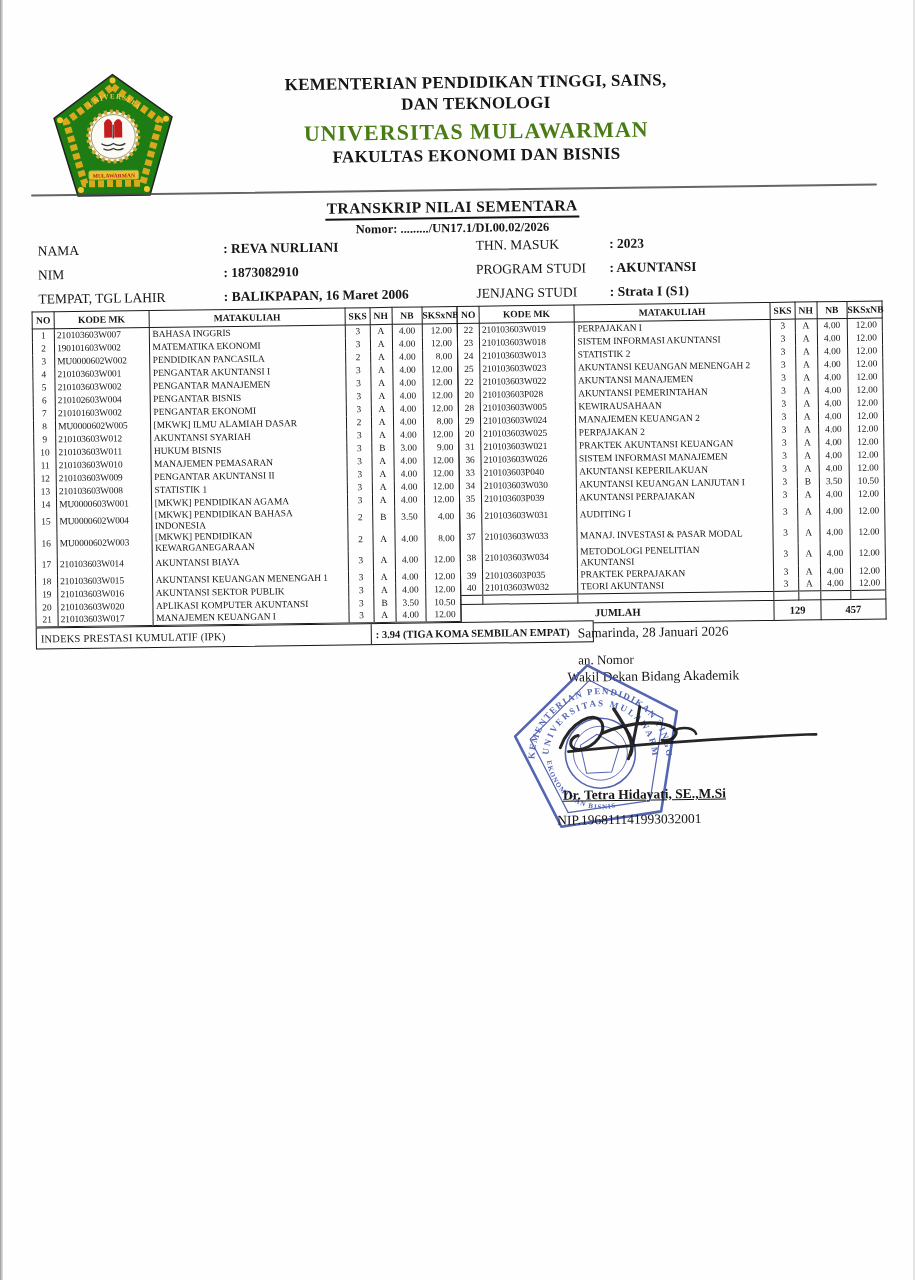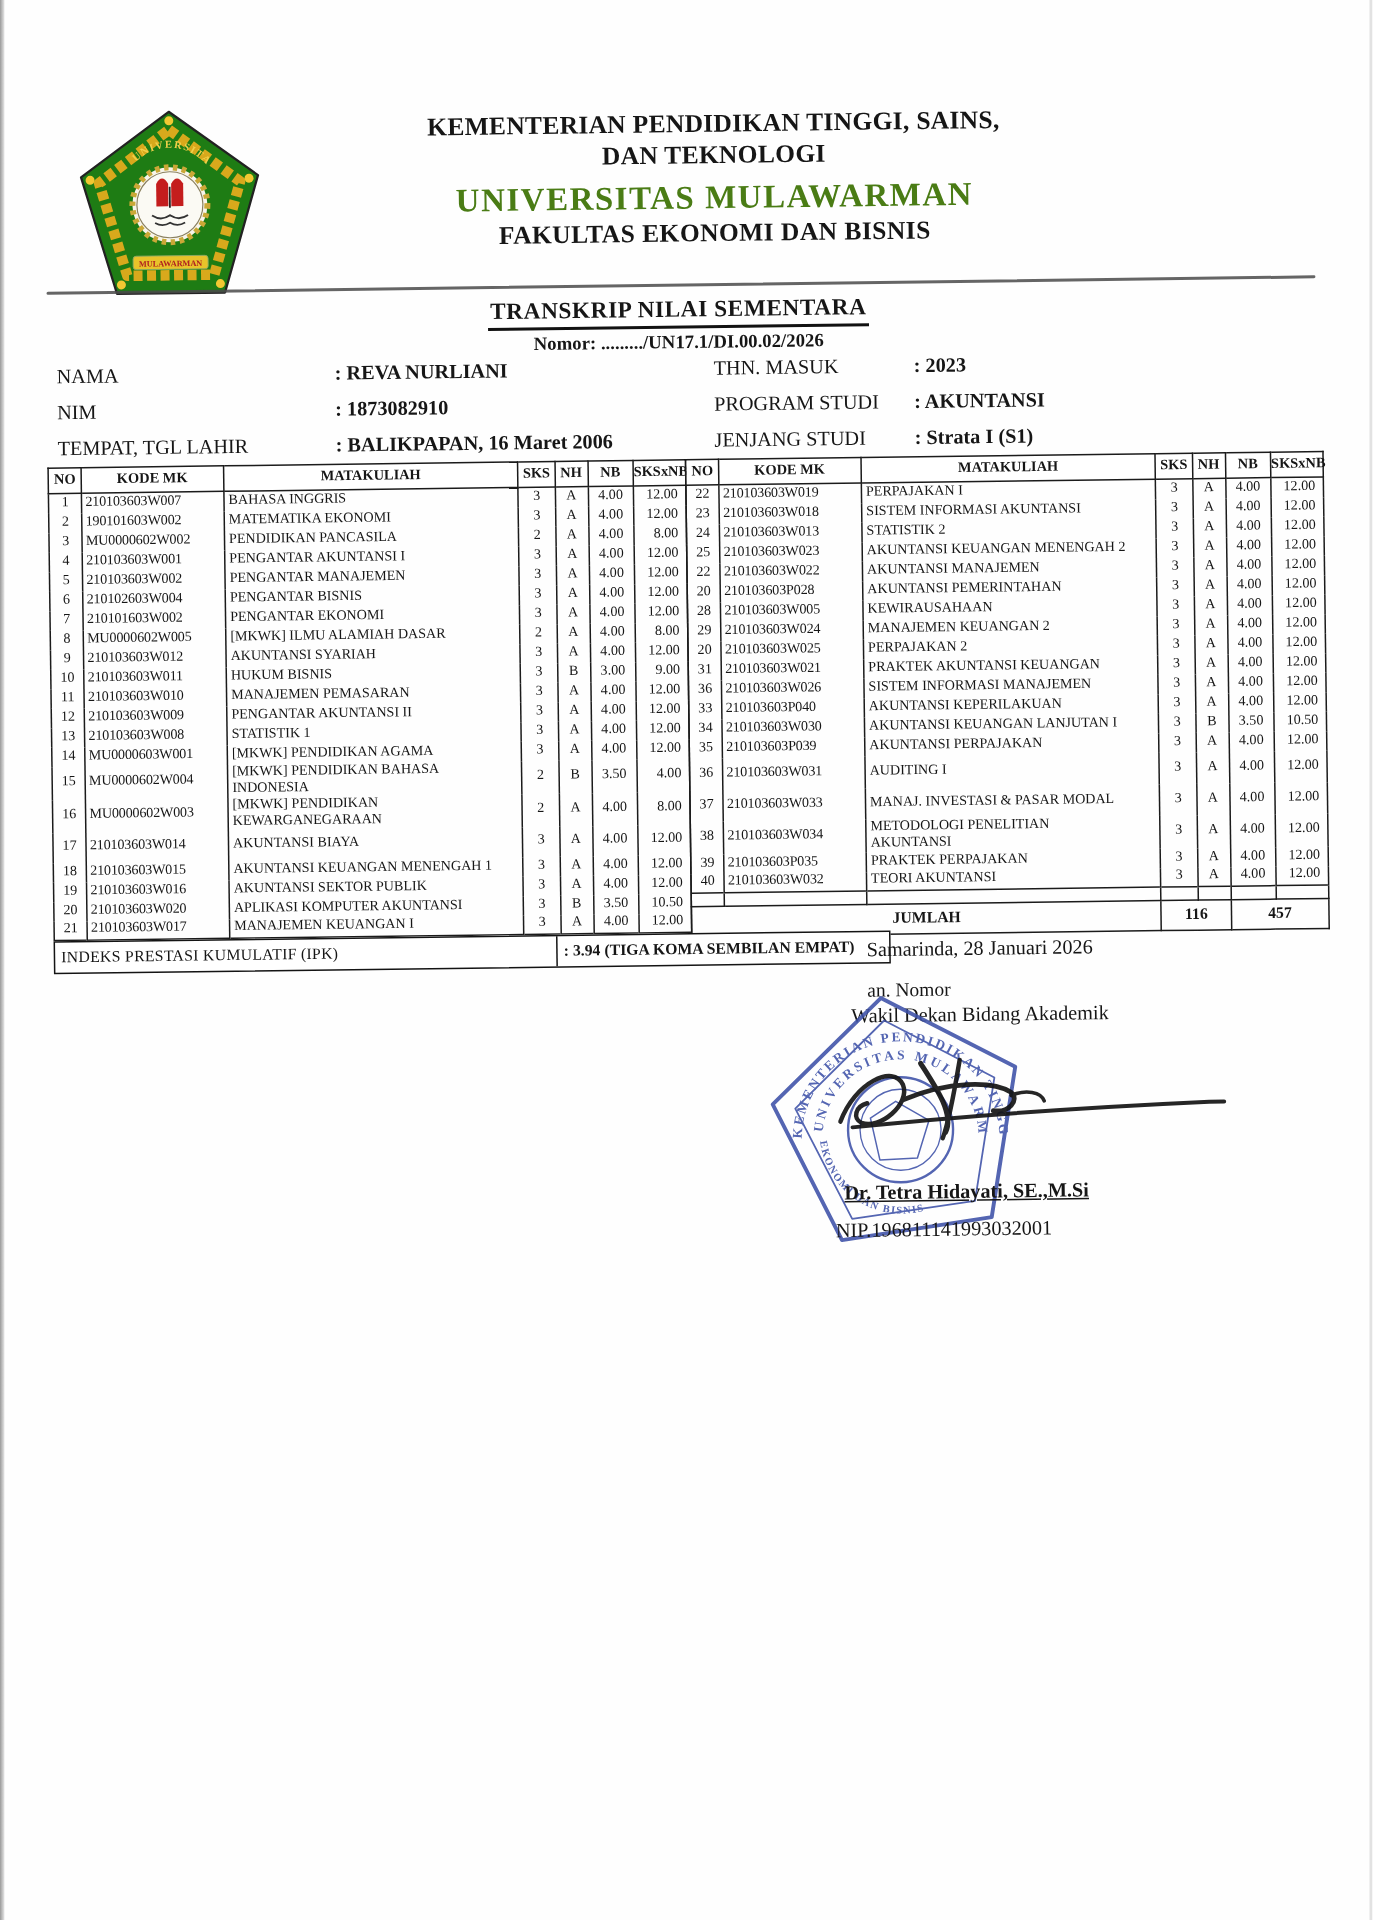--- a/index.html
+++ b/index.html
@@ -576,21 +576,21 @@
             <td></td>
               <td></td>
               <td></td>
               <td></td>
               <td></td>
               <td></td>
               <td></td>
           </tr>
           <tr class="jumlah-row">
             <td colspan="3">JUMLAH</td>
-            <td colspan="2">116</td>
+            <td colspan="2">129</td>
             <td colspan="2">457</td>
           </tr>
         </tfoot>
       </table>
     </div>
 
     <div class="ipk-bar">
       <div class="ipk-label">INDEKS PRESTASI KUMULATIF (IPK)</div>
       <div class="ipk-value">: 3.94 (TIGA KOMA SEMBILAN EMPAT)</div>
     </div>

